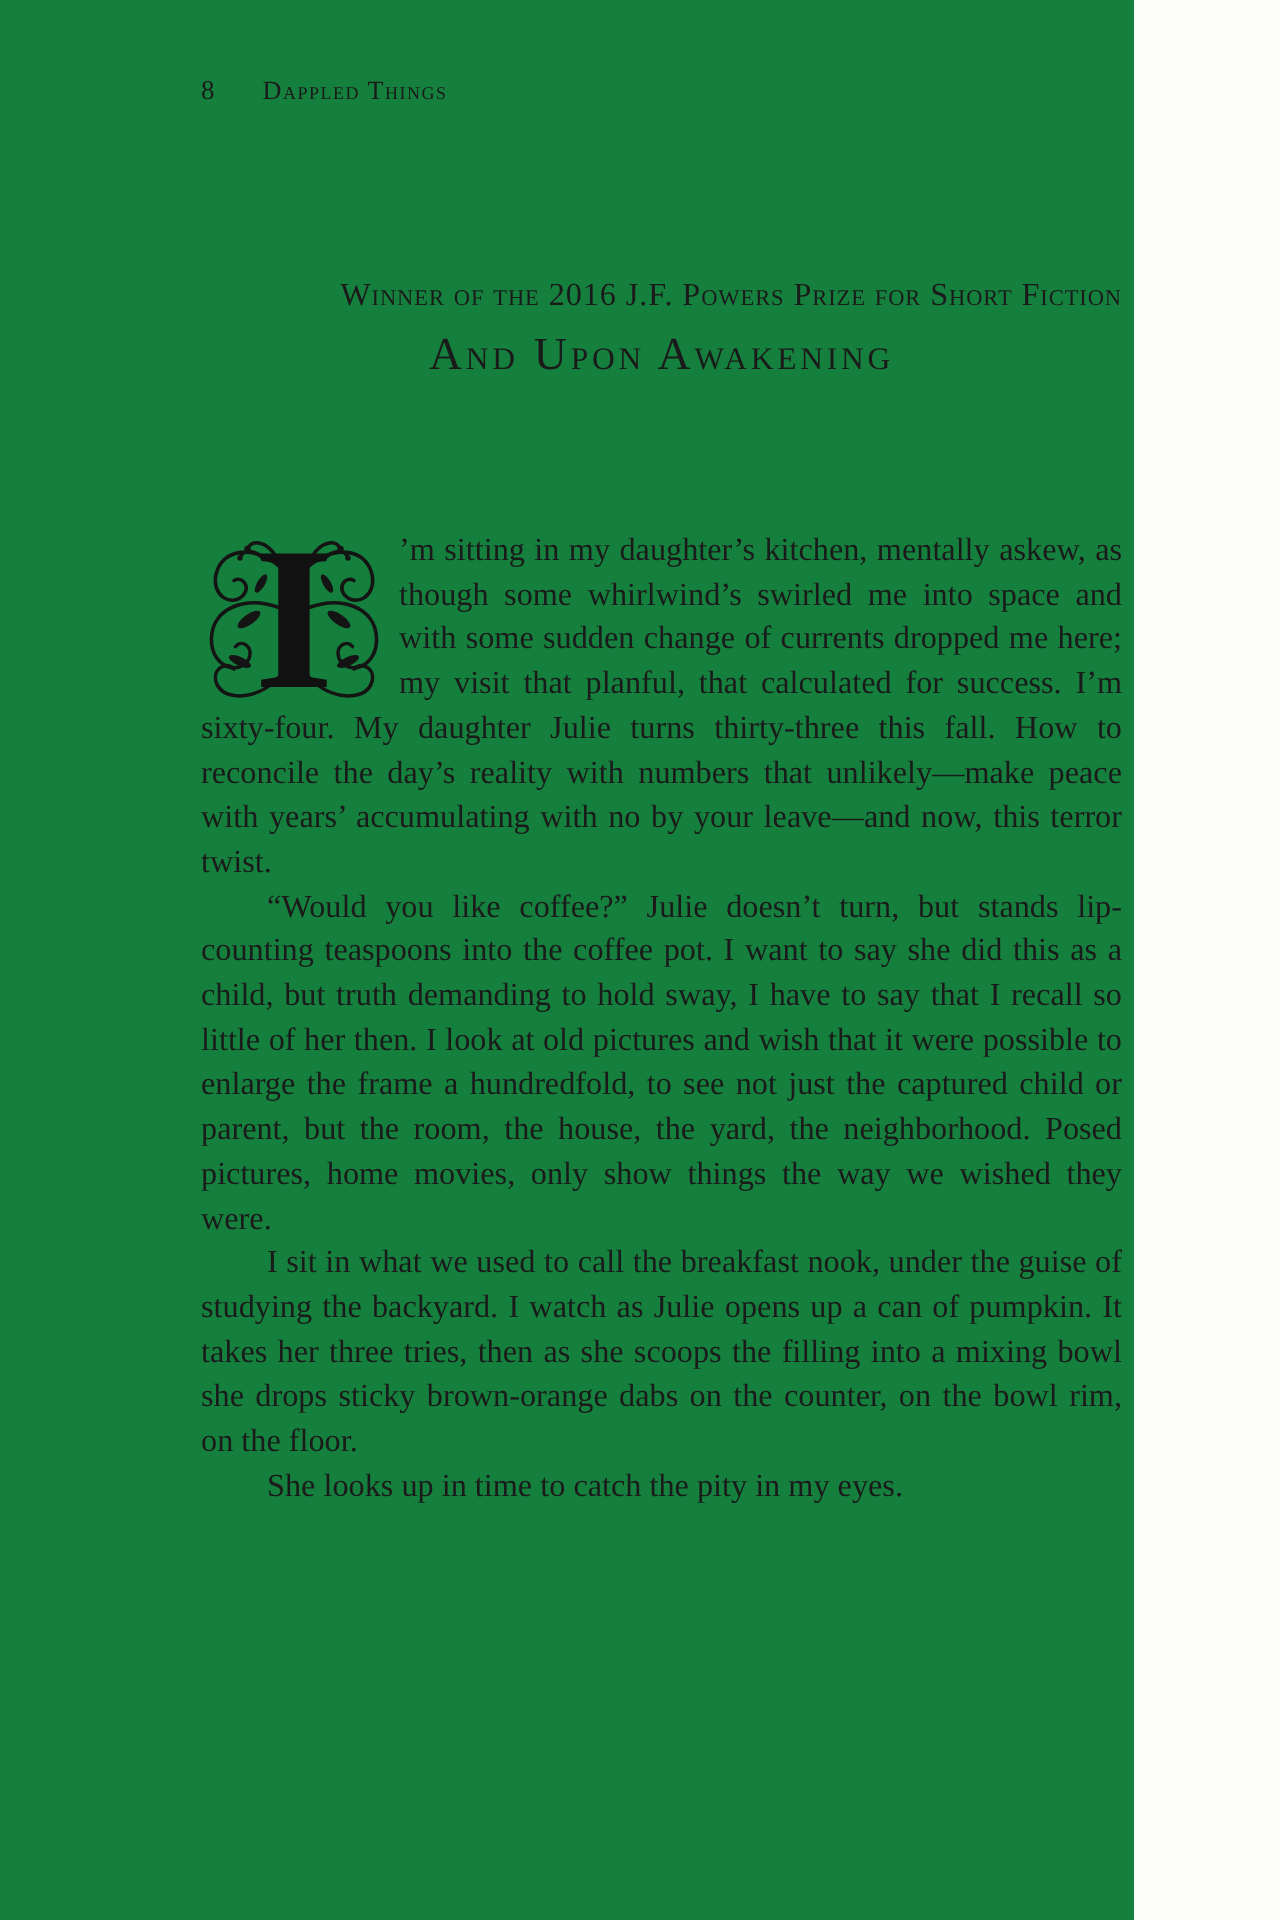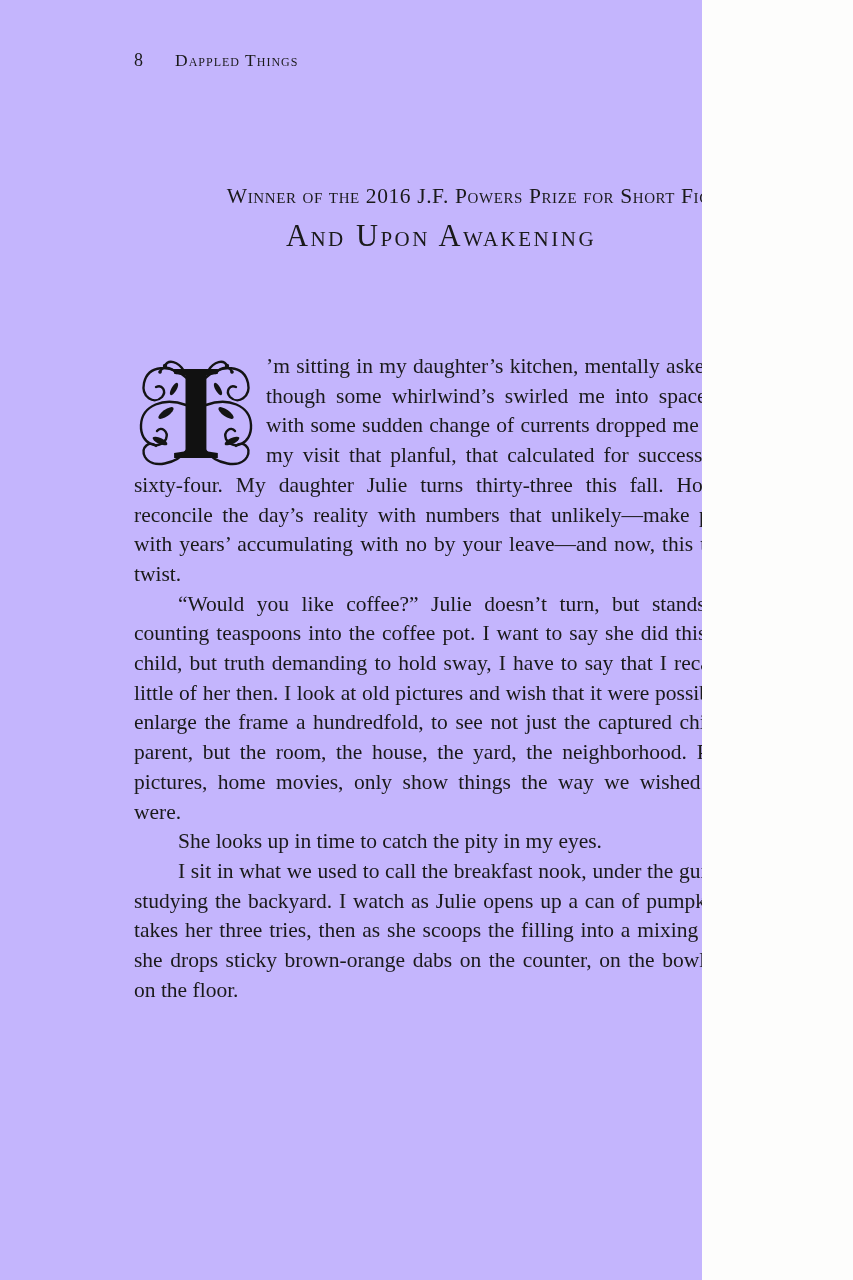--- a/index.html
+++ b/index.html
@@ -2,23 +2,23 @@
 <html><head>
 <meta charset="utf-8">
 <style>
   html, body {
     margin: 0;
     padding: 0;
     background: #fdfdfc;
   }
   .page {
     position: relative;
-    width: 702px;
+    width: 756px;
     height: 1280px;
-    background: #c4b5fd;
+    background: #15803d;
     color: #1a1a1a;
     font-family: "Liberation Serif", serif;
     overflow: hidden;
   }
 
   
   .running-header {
     position: absolute;
     top: 50px;
     left: 134px;
@@ -125,17 +125,17 @@
             <ellipse cx="32" cy="56" rx="9" ry="3.4" transform="rotate(-35 32 56)" fill="#141414" stroke="none"></ellipse>
             <ellipse cx="26" cy="84" rx="8" ry="3" transform="rotate(25 26 84)" fill="#141414" stroke="none"></ellipse>
             <ellipse cx="40" cy="32" rx="7" ry="2.6" transform="rotate(-60 40 32)" fill="#141414" stroke="none"></ellipse>
           </g>
           <use href="#flourish-side" transform="translate(124 0) scale(-1 1)"></use>
           <text x="62" y="101" text-anchor="middle" font-size="136" font-weight="bold" font-family="&quot;Liberation Serif&quot;, serif" fill="#111">I</text>
         </svg>
       </span><span>’m sitting in my daughter’s kitchen, mentally askew, as though some whirlwind’s swirled me into space and with some sudden change of currents dropped me here; my visit that planful, that calculated for success. I’m sixty-four. My daughter Julie turns thirty-three this fall. How to reconcile the day’s reality with numbers that unlikely—make peace with years’ accumulating with no by your leave—and now, this terror twist.</span>
     </p>
     <p>“Would you like coffee?” Julie doesn’t turn, but stands lip-counting teaspoons into the coffee pot. I want to say she did this as a child, but truth demanding to hold sway, I have to say that I recall so little of her then. I look at old pictures and wish that it were possible to enlarge the frame a hundredfold, to see not just the captured child or parent, but the room, the house, the yard, the neighborhood. Posed pictures, home movies, only show things the way we wished they were.</p>
+    <p>I sit in what we used to call the breakfast nook, under the guise of studying the backyard. I watch as Julie opens up a can of pumpkin. It takes her three tries, then as she scoops the filling into a mixing bowl she drops sticky brown-orange dabs on the counter, on the bowl rim, on the floor.</p>
     <p>She looks up in time to catch the pity in my eyes.</p>
-    <p>I sit in what we used to call the breakfast nook, under the guise of studying the backyard. I watch as Julie opens up a can of pumpkin. It takes her three tries, then as she scoops the filling into a mixing bowl she drops sticky brown-orange dabs on the counter, on the bowl rim, on the floor.</p>
   </div>
 
 </div>
 
 </body></html>

